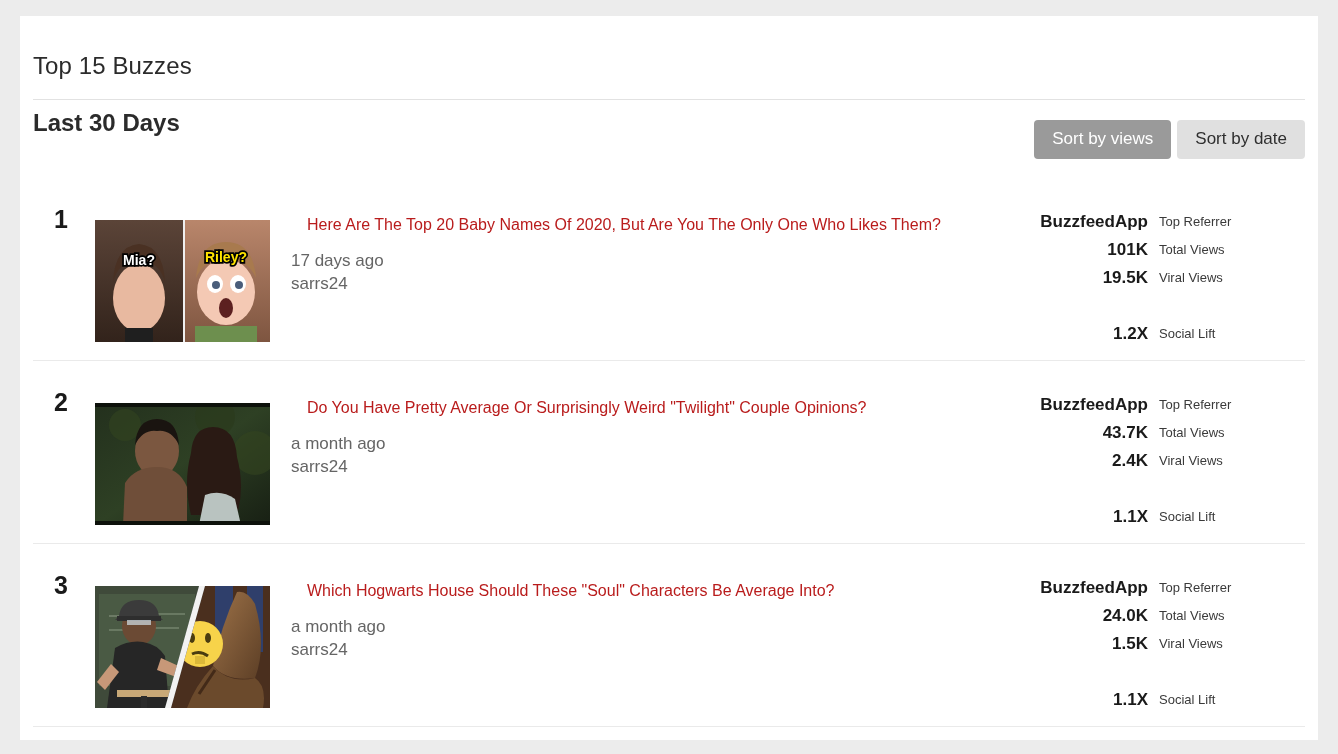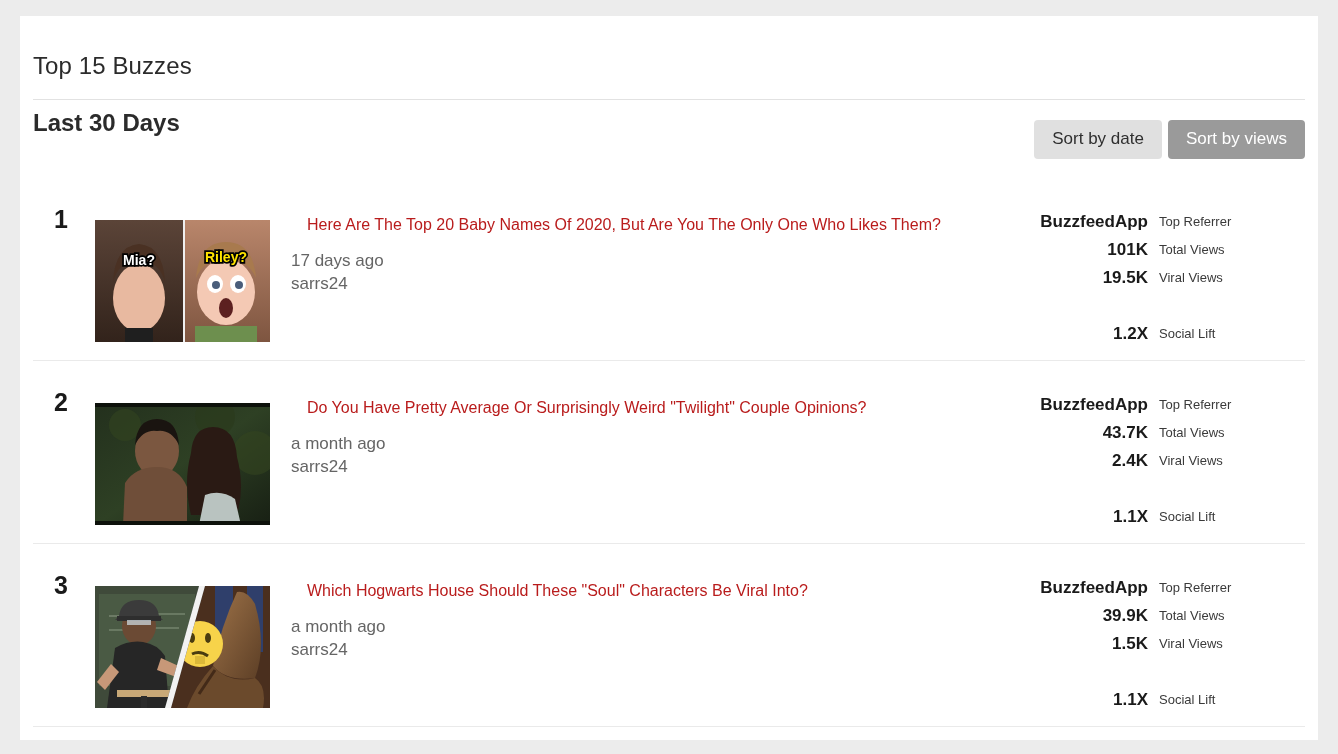--- a/index.html
+++ b/index.html
@@ -181,22 +181,22 @@
 </head>
 <body>
 
 <div class="card">
 
   <div class="card-title">Top 15 Buzzes</div>
   <div class="title-rule"></div>
   <div class="subhead">Last 30 Days</div>
 
   <div class="sort-group">
+    <button class="sort-btn active">Sort by views</button>
     <button class="sort-btn inactive">Sort by date</button>
-    <button class="sort-btn active">Sort by views</button>
   </div>
 
   <div class="rows" id="rows">
       <div class="row">
     <div class="rank">1</div>
     <div class="thumb">
   <svg width="175" height="122" viewBox="0 0 175 122">
     <defs>
       <linearGradient id="bgA" x1="0" y1="0" x2="0" y2="1">
         <stop offset="0" stop-color="#5b4438"></stop>
@@ -355,33 +355,33 @@
       <circle cx="105" cy="58" r="23" fill="#f7d34a"></circle>
       <ellipse cx="97" cy="52" rx="3" ry="5" fill="#4a3c10"></ellipse>
       <ellipse cx="113" cy="52" rx="3" ry="5" fill="#4a3c10"></ellipse>
       <path d="M97 68 Q105 64 113 70" stroke="#4a3c10" stroke-width="3" fill="none"></path>
       <path d="M100 70 L100 78 L110 78 L110 70" fill="#c9a92f" opacity="0.6"></path>
     </g>
     <polygon points="104,0 110,0 76,122 70,122" fill="#f2f2f2"></polygon>
   </svg>
         </div>
     <div class="row-main">
-      <div class="row-title">Which Hogwarts House Should These "Soul" Characters Be Viral Into?</div>
+      <div class="row-title">Which Hogwarts House Should These "Soul" Characters Be Average Into?</div>
       <div class="row-meta">
         <div>a month ago</div>
         <div>sarrs24</div>
       </div>
     </div>
     <div class="stats">
       <div class="stat-line">
         <span class="stat-val">BuzzfeedApp</span>
         <span class="stat-lbl">Top Referrer</span>
       </div>
       <div class="stat-line">
-        <span class="stat-val">39.9K</span>
+        <span class="stat-val">24.0K</span>
         <span class="stat-lbl">Total Views</span>
       </div>
       <div class="stat-line">
         <span class="stat-val">1.5K</span>
         <span class="stat-lbl">Viral Views</span>
       </div>
       <div class="stat-gap"></div>
       <div class="stat-line">
         <span class="stat-val">1.1X</span>
         <span class="stat-lbl">Social Lift</span>

